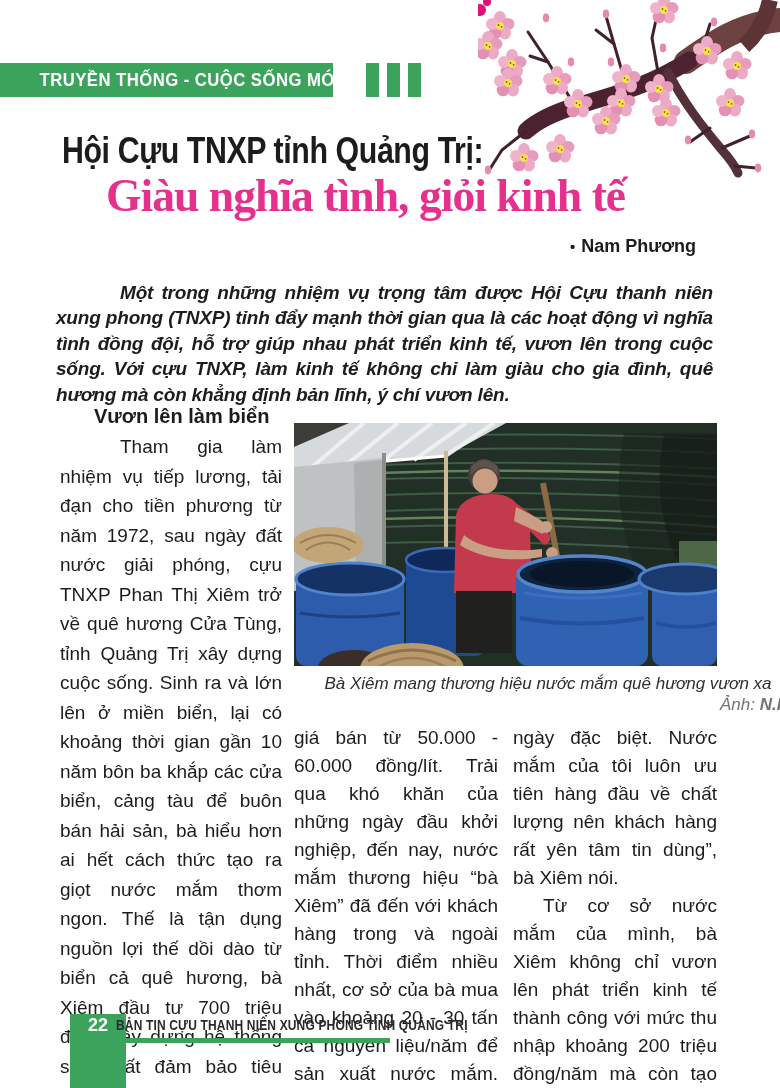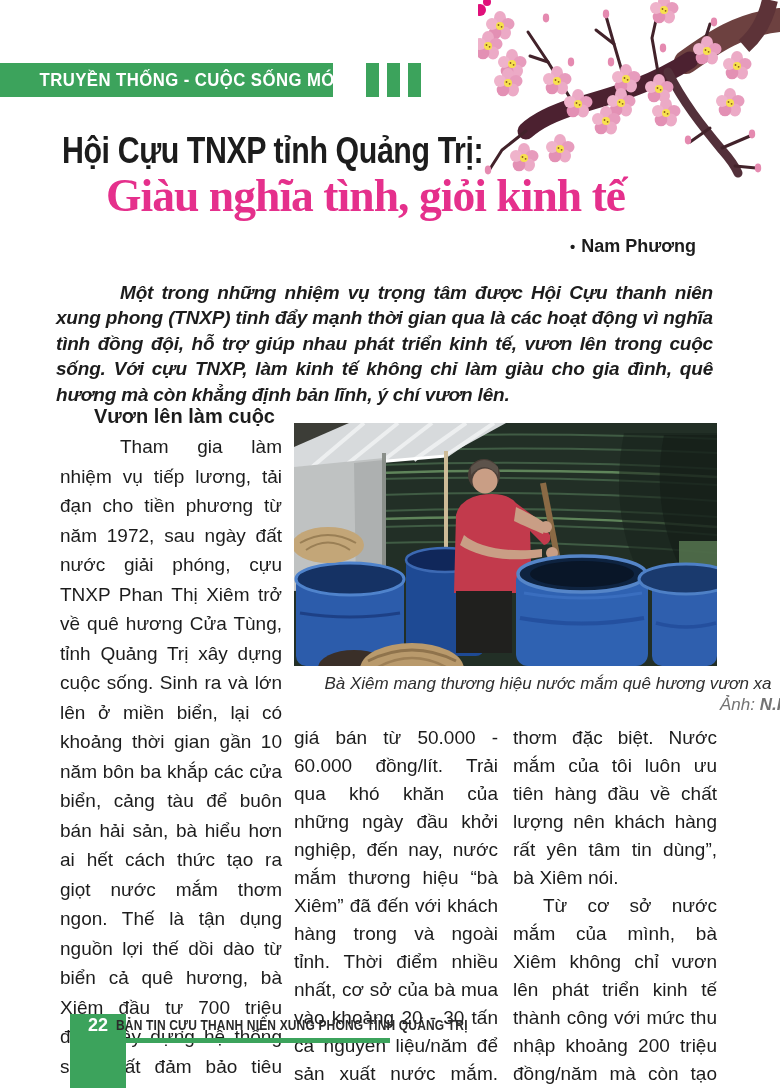--- a/index.html
+++ b/index.html
@@ -153,21 +153,21 @@
 <h1 class="title-prefix">Hội Cựu TNXP tỉnh Quảng Trị:</h1>
 <h2 class="title-main">Giàu nghĩa tình, giỏi kinh tế</h2>
 <div class="byline">
   <span class="dot">•</span><span>Nam Phương</span>
 </div>
 
 <p class="lead">Một trong những nhiệm vụ trọng tâm được Hội Cựu thanh niên xung phong (TNXP) tỉnh đẩy mạnh thời gian qua là các hoạt động vì nghĩa tình đồng đội, hỗ trợ giúp nhau phát triển kinh tế, vươn lên trong cuộc sống. Với cựu TNXP, làm kinh tế không chỉ làm giàu cho gia đình, quê hương mà còn khẳng định bản lĩnh, ý chí vươn lên.</p>
 
 <div class="body-columns">
   <div class="col1">
-    <h3>Vươn lên làm cuộc</h3>
+    <h3>Vươn lên làm biển</h3>
     <p>Tham gia làm nhiệm vụ tiếp lương, tải đạn cho tiền phương từ năm 1972, sau ngày đất nước giải phóng, cựu TNXP Phan Thị Xiêm trở về quê hương Cửa Tùng, tỉnh Quảng Trị xây dựng cuộc sống. Sinh ra và lớn lên ở miền biển, lại có khoảng thời gian gần 10 năm bôn ba khắp các cửa biển, cảng tàu để buôn bán hải sản, bà hiểu hơn ai hết cách thức tạo ra giọt nước mắm thơm ngon. Thế là tận dụng nguồn lợi thế dồi dào từ biển cả quê hương, bà Xiêm đầu tư 700 triệu đồng xây dựng hệ thống sản xuất đảm bảo tiêu chuẩn. Cơ sở của bà hiện có 10 bể chứa mắm, được xây dựng ở vị trí thoáng đãng, có ánh nắng mặt trời để đảm bảo mắm mau ngấu, nước mắm mới ngon. Hiện tại, sản phẩm nước mắm bà Xiêm có</p>
   </div>
   <div class="right-wrap">
     <figure>
       <svg class="photo-svg" viewBox="0 0 423 243" preserveAspectRatio="none">
 
         <g>
           <rect x="0" y="0" width="423" height="243" fill="#222f26"></rect>
           <g stroke="#4a6b4e" stroke-width="2" fill="none" opacity=".75">
             <path d="M85,14 Q250,8 423,16"></path>
@@ -257,21 +257,21 @@
       <div class="photo-credit">
         <span>Ảnh:</span>
         <b>N.P</b>
       </div>
     </figure>
     <div class="two-col">
       <div class="tcol">
         <p>giá bán từ 50.000 - 60.000 đồng/lít. Trải qua khó khăn của những ngày đầu khởi nghiệp, đến nay, nước mắm thương hiệu “bà Xiêm” đã đến với khách hàng trong và ngoài tỉnh. Thời điểm nhiều nhất, cơ sở của bà mua vào khoảng 20 - 30 tấn cá nguyên liệu/năm để sản xuất nước mắm. “Nước mắm để càng lâu thì càng có mùi</p>
       </div>
       <div class="tcol">
-        <p>thơm đặc biệt. Nước mắm của tôi luôn ưu tiên hàng đầu về chất lượng nên khách hàng rất yên tâm tin dùng”, bà Xiêm nói.</p>
+        <p>ngày đặc biệt. Nước mắm của tôi luôn ưu tiên hàng đầu về chất lượng nên khách hàng rất yên tâm tin dùng”, bà Xiêm nói.</p>
         <p class="indented">Từ cơ sở nước mắm của mình, bà Xiêm không chỉ vươn lên phát triển kinh tế thành công với mức thu nhập khoảng 200 triệu đồng/năm mà còn tạo việc làm thường xuyên cho các hội viên phụ</p>
       </div>
     </div>
   </div>
 </div>
 
 <div class="page-badge">
   <span>22</span>
 </div>
 <div class="pub-title">BẢN TIN CỰU THANH NIÊN XUNG PHONG TỈNH QUẢNG TRỊ</div>

